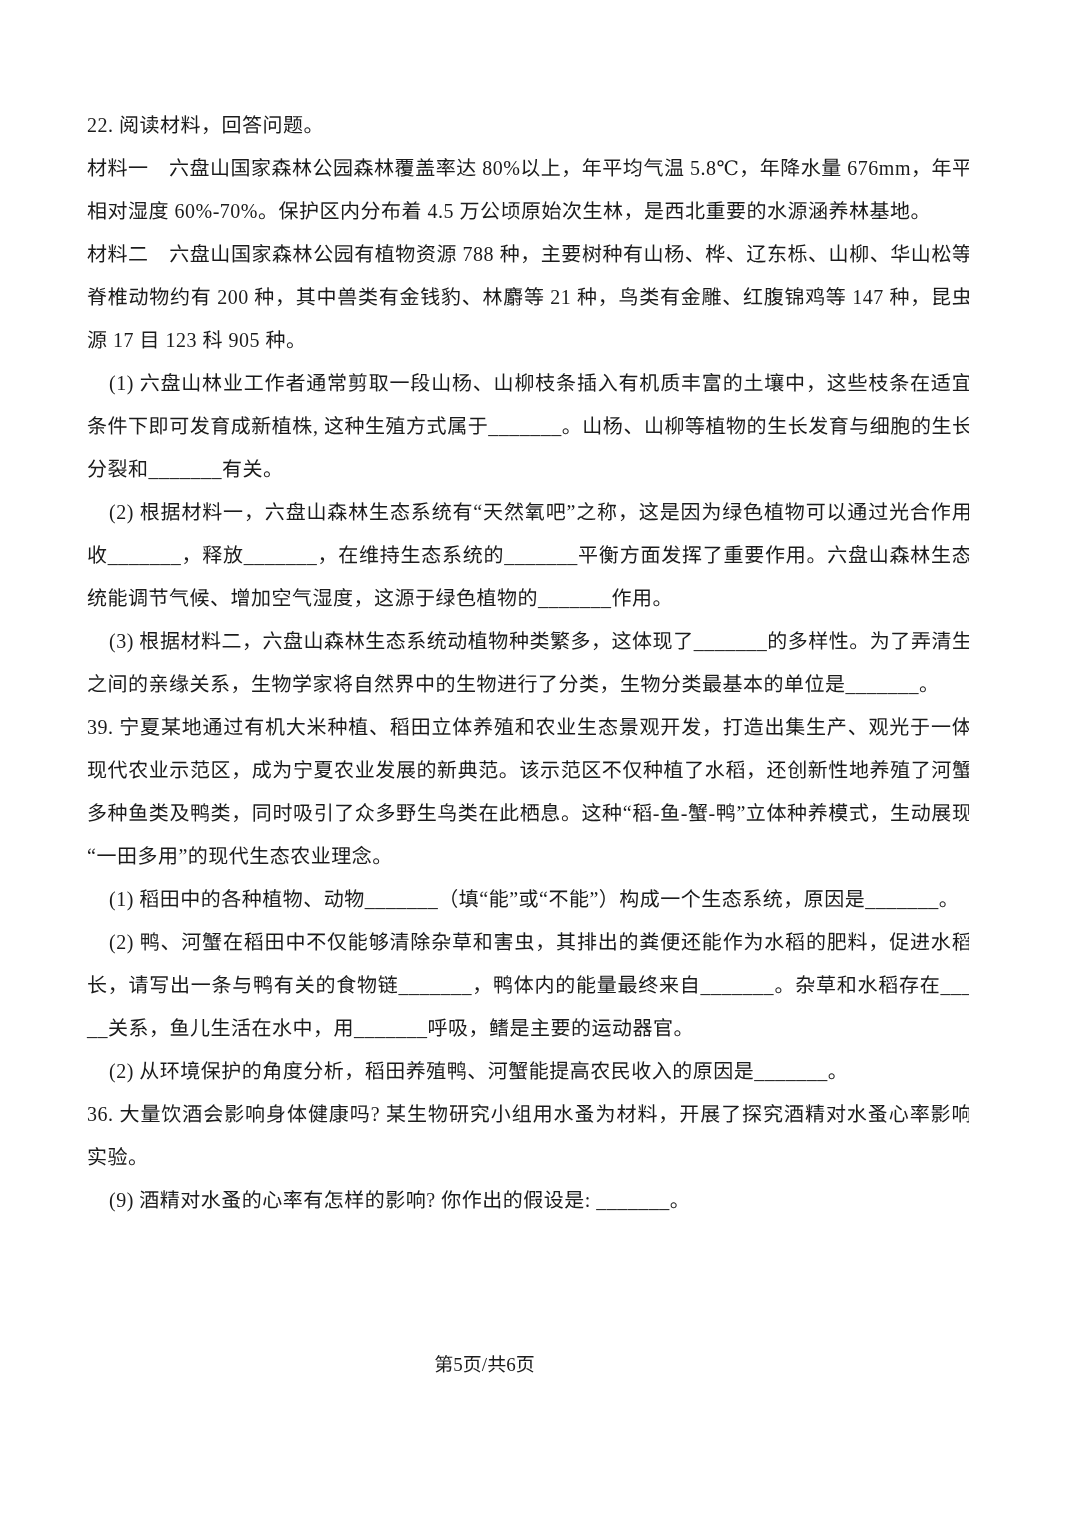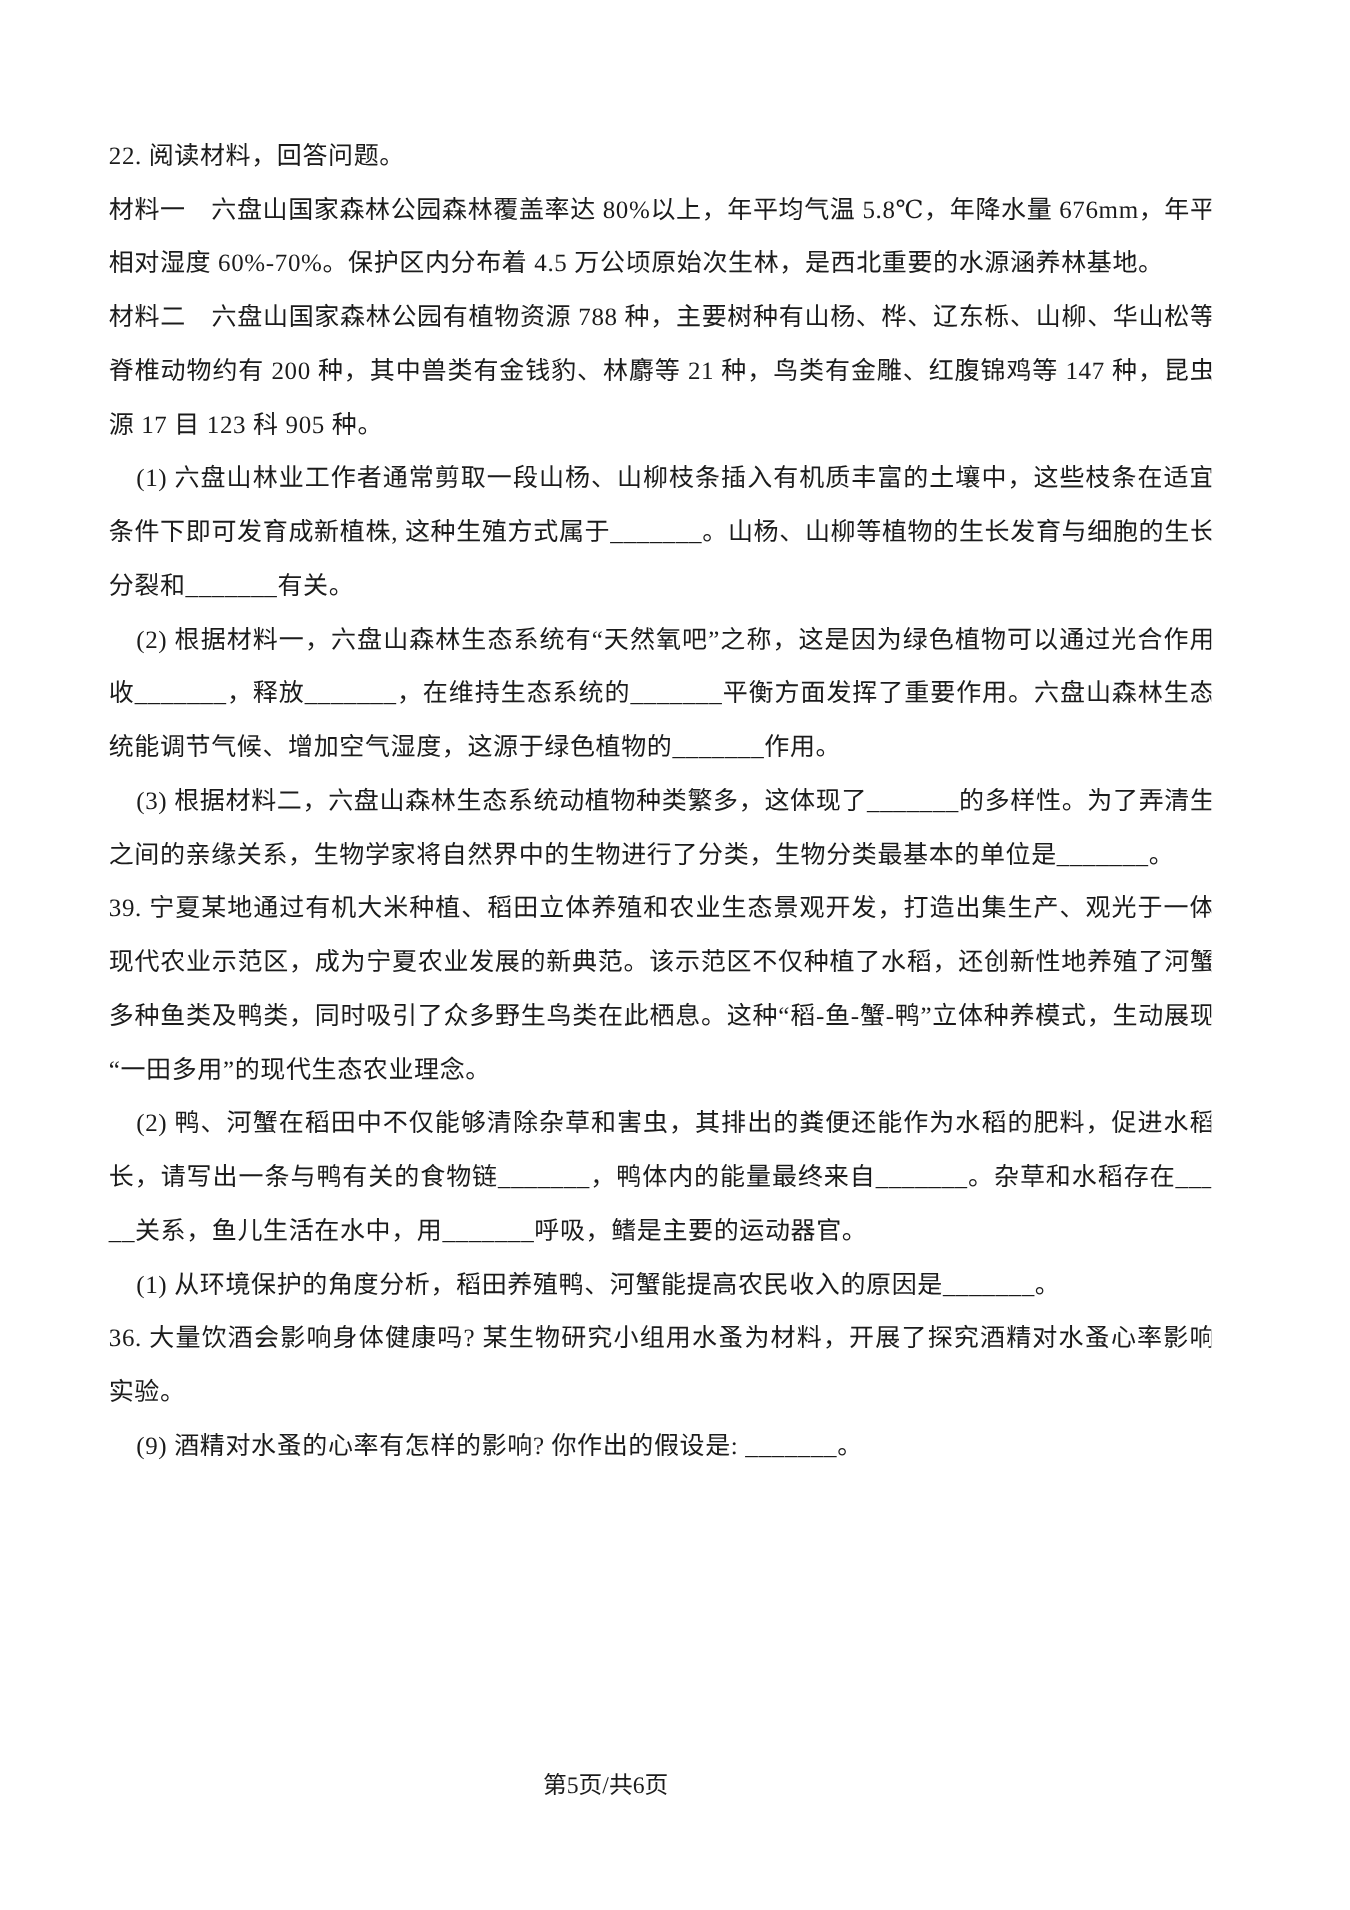--- a/index.html
+++ b/index.html
@@ -28,43 +28,44 @@
     line-height: 43px;
     text-align: justify;
     letter-spacing: 0.5px;
     word-break: break-all;
   }
   .subq {
     text-indent: 22px;
   }
   .page-footer {
     position: absolute;
-    top: 1414px;
+    top: 1350px;
     left: 0;
     width: 100%;
     text-align: center;
     font-size: 19px;
     line-height: 30px;
     color: #1b1b1b;
   }
 </style>
 </head>
 <body>
 
 <div class="page">
   <main class="content">
     <p class="para">22. 阅读材料，回答问题。</p>
     <p class="para">材料一　六盘山国家森林公园森林覆盖率达 80%以上，年平均气温 5.8℃，年降水量 676mm，年平均相对湿度 60%-70%。保护区内分布着 4.5 万公顷原始次生林，是西北重要的水源涵养林基地。</p>
     <p class="para">材料二　六盘山国家森林公园有植物资源 788 种，主要树种有山杨、桦、辽东栎、山柳、华山松等。脊椎动物约有 200 种，其中兽类有金钱豹、林麝等 21 种，鸟类有金雕、红腹锦鸡等 147 种，昆虫资源 17 目 123 科 905 种。</p>
     <p class="para subq">(1) 六盘山林业工作者通常剪取一段山杨、山柳枝条插入有机质丰富的土壤中，这些枝条在适宜的条件下即可发育成新植株, 这种生殖方式属于_______。山杨、山柳等植物的生长发育与细胞的生长、分裂和_______有关。</p>
     <p class="para subq">(2) 根据材料一，六盘山森林生态系统有“天然氧吧”之称，这是因为绿色植物可以通过光合作用吸收_______，释放_______，在维持生态系统的_______平衡方面发挥了重要作用。六盘山森林生态系统能调节气候、增加空气湿度，这源于绿色植物的_______作用。</p>
     <p class="para subq">(3) 根据材料二，六盘山森林生态系统动植物种类繁多，这体现了_______的多样性。为了弄清生物之间的亲缘关系，生物学家将自然界中的生物进行了分类，生物分类最基本的单位是_______。</p>
     <p class="para">39. 宁夏某地通过有机大米种植、稻田立体养殖和农业生态景观开发，打造出集生产、观光于一体的现代农业示范区，成为宁夏农业发展的新典范。该示范区不仅种植了水稻，还创新性地养殖了河蟹、多种鱼类及鸭类，同时吸引了众多野生鸟类在此栖息。这种“稻-鱼-蟹-鸭”立体种养模式，生动展现了“一田多用”的现代生态农业理念。</p>
+    <p class="para subq">(1) 稻田中的各种植物、动物_______（填“能”或“不能”）构成一个生态系统，原因是_______。</p>
     <p class="para subq">(2) 鸭、河蟹在稻田中不仅能够清除杂草和害虫，其排出的粪便还能作为水稻的肥料，促进水稻生长，请写出一条与鸭有关的食物链_______，鸭体内的能量最终来自_______。杂草和水稻存在_______关系，鱼儿生活在水中，用_______呼吸，鳍是主要的运动器官。</p>
-    <p class="para subq">(1) 从环境保护的角度分析，稻田养殖鸭、河蟹能提高农民收入的原因是_______。</p>
+    <p class="para subq">(2) 从环境保护的角度分析，稻田养殖鸭、河蟹能提高农民收入的原因是_______。</p>
     <p class="para">36. 大量饮酒会影响身体健康吗? 某生物研究小组用水蚤为材料，开展了探究酒精对水蚤心率影响的实验。</p>
     <p class="para subq">(9) 酒精对水蚤的心率有怎样的影响? 你作出的假设是: _______。</p>
   </main>
 
   <footer class="page-footer">
     <span>第5页/共6页</span>
   </footer>
 </div>
 
 </body></html>

